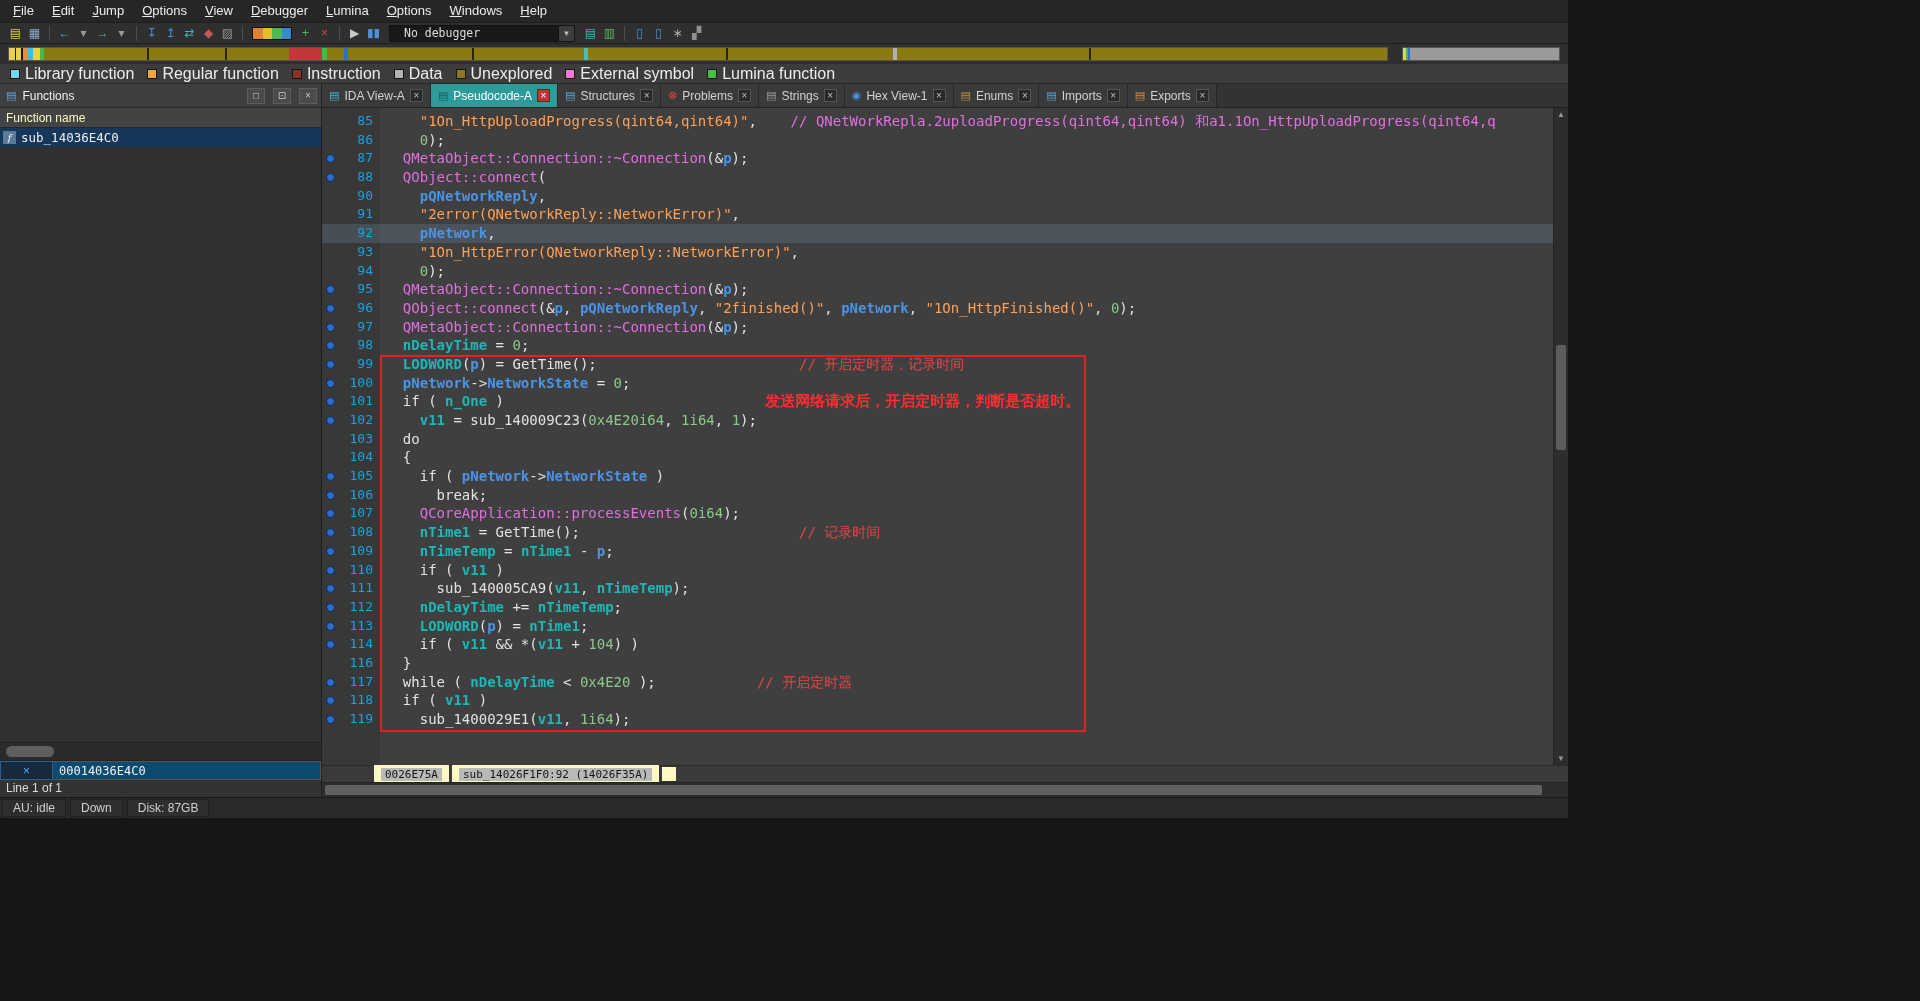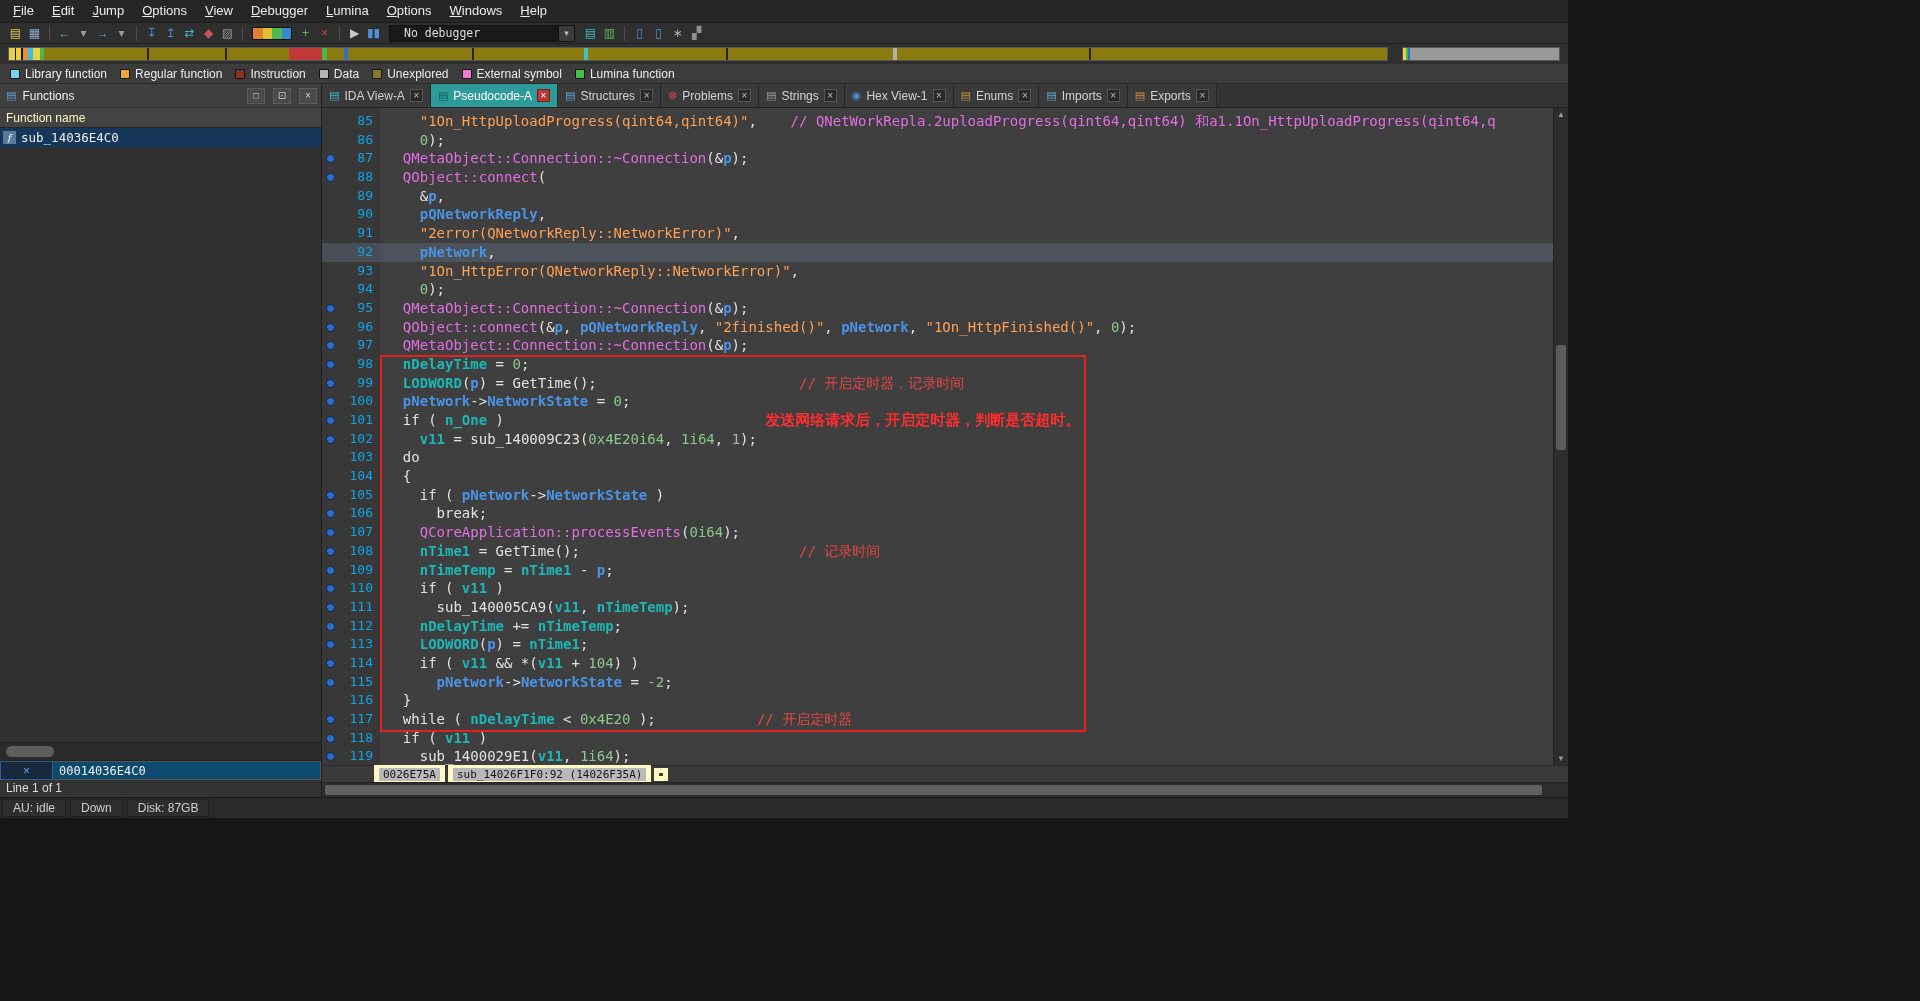--- a/index.html
+++ b/index.html
@@ -24,21 +24,21 @@
   .combo-btn{width:16px;background:#3c3c3c;border-left:1px solid #121212;text-align:center;line-height:15px;font-size:9px;color:#bbb}
 
   
   .navrow{height:20px;background:#2f2f2f;display:flex;align-items:center;padding:0 8px;gap:14px}
   .navband{flex:1;height:14px;border:1px solid #555;background:#000;display:flex}
   .navband-mini{width:158px;height:14px;border:1px solid #555;display:flex}
   .nb-seg{height:100%}
 
   
   .legend{height:20px;background:#3c3c3c;display:flex;align-items:center;padding:0 10px;gap:13px;
-    font-size:12px;border-bottom:1px solid #2a2a2a}
+    font-size:16px;border-bottom:1px solid #2a2a2a}
   .legend-item{display:flex;align-items:center;gap:5px;color:#ececec}
   .legend-sq{width:10px;height:10px;border:1px solid #151515;flex:none}
 
   
   .main{display:flex;height:713px}
   .left-col{width:322px;display:flex;flex-direction:column;background:#343434;border-right:1px solid #1f1f1f;flex:none}
   .panel-header{height:24px;background:#3f3f3f;display:flex;align-items:center;padding:0 4px 0 6px;gap:6px;
     font-size:12px;border-bottom:1px solid #2a2a2a}
   .panel-title-icon{color:#5aa0d8;font-size:11px}
   .panel-title{flex:1;color:#eee}
@@ -92,21 +92,21 @@
   .tk-r{color:#e64545}
   .tk-a{color:#ff2d2d;font-weight:bold;font-size:15px}
   .red-box{position:absolute;left:58px;top:247px;width:706px;height:377px;border:2px solid #e42020;pointer-events:none}
 
   .vscroll{position:absolute;top:0;right:0;bottom:0;width:15px;background:#2d2d2d;border-left:1px solid #232323}
   .vs-arrow{position:absolute;left:0;right:0;text-align:center;font-size:8px;color:#999}
   .vs-up{top:2px}.vs-down{bottom:2px}
   .vs-thumb{position:absolute;left:2px;right:2px;top:36%;height:16%;background:#5c5c5c;border-radius:2px}
 
   .code-status{height:17px;background:#3a3a3a;display:flex;align-items:center;padding-left:52px;gap:3px;border-top:1px solid #2a2a2a}
-  .chip{background:#b9b9b9;border:5px solid #fef9c3;color:#141414;font-family:"DejaVu Sans Mono",monospace;
+  .chip{background:#b9b9b9;border:7px solid #fef9c3;color:#141414;font-family:"DejaVu Sans Mono",monospace;
     font-size:11px;line-height:13px;padding:0 4px}
   .chip.empty{width:14px;height:13px;background:#3f3f3f;padding:0}
   .hscroll{height:15px;background:#2d2d2d;border-top:1px solid #232323;position:relative}
   .hs-thumb{position:absolute;left:3px;right:26px;top:2px;bottom:2px;background:#606060;border-radius:2px}
 
   
   .statusbar{height:21px;background:#2a2a2a;border-top:1px solid #191919;display:flex;align-items:center;
     padding-left:2px;font-size:12px;color:#cfcfcf}
   .sb-cell{border:1px solid #1f1f1f;background:#2e2e2e;line-height:16px;padding:0 10px;margin-right:4px}
 </style>
@@ -337,25 +337,20 @@
             </div>
             <div class="code-line">
               <span class="dotcell">
                 <span class="dot"></span>
               </span>
               <span class="numcell">88</span>
               <span class="codecell"><span class="tk-d">  </span><span class="tk-q">QObject::connect</span><span class="tk-d">(</span></span>
             </div>
             <div class="code-line">
               <span class="dotcell"></span>
-              <span class="numcell">89</span>
-              <span class="codecell"><span class="tk-d">    &amp;</span><span class="tk-b">p</span><span class="tk-d">,</span></span>
-            </div>
-            <div class="code-line">
-              <span class="dotcell"></span>
               <span class="numcell">90</span>
               <span class="codecell"><span class="tk-d">    </span><span class="tk-b">pQNetworkReply</span><span class="tk-d">,</span></span>
             </div>
             <div class="code-line">
               <span class="dotcell"></span>
               <span class="numcell">91</span>
               <span class="codecell"><span class="tk-d">    </span><span class="tk-s">"2error(QNetworkReply::NetworkError)"</span><span class="tk-d">,</span></span>
             </div>
             <div class="code-line hl">
               <span class="dotcell"></span>
@@ -500,27 +495,20 @@
               </span>
               <span class="numcell">113</span>
               <span class="codecell"><span class="tk-d">    </span><span class="tk-c">LODWORD</span><span class="tk-d">(</span><span class="tk-b">p</span><span class="tk-d">) = </span><span class="tk-c">nTime1</span><span class="tk-d">;</span></span>
             </div>
             <div class="code-line">
               <span class="dotcell">
                 <span class="dot"></span>
               </span>
               <span class="numcell">114</span>
               <span class="codecell"><span class="tk-d">    if ( </span><span class="tk-c">v11</span><span class="tk-d"> &amp;&amp; *(</span><span class="tk-c">v11</span><span class="tk-d"> + </span><span class="tk-n">104</span><span class="tk-d">) )</span></span>
-            </div>
-            <div class="code-line">
-              <span class="dotcell">
-                <span class="dot"></span>
-              </span>
-              <span class="numcell">115</span>
-              <span class="codecell"><span class="tk-d">      </span><span class="tk-b">pNetwork</span><span class="tk-d">-&gt;</span><span class="tk-b">NetworkState</span><span class="tk-d"> = </span><span class="tk-n">-2</span><span class="tk-d">;</span></span>
             </div>
             <div class="code-line">
               <span class="dotcell"></span>
               <span class="numcell">116</span>
               <span class="codecell"><span class="tk-d">  }</span></span>
             </div>
             <div class="code-line">
               <span class="dotcell">
                 <span class="dot"></span>
               </span>

